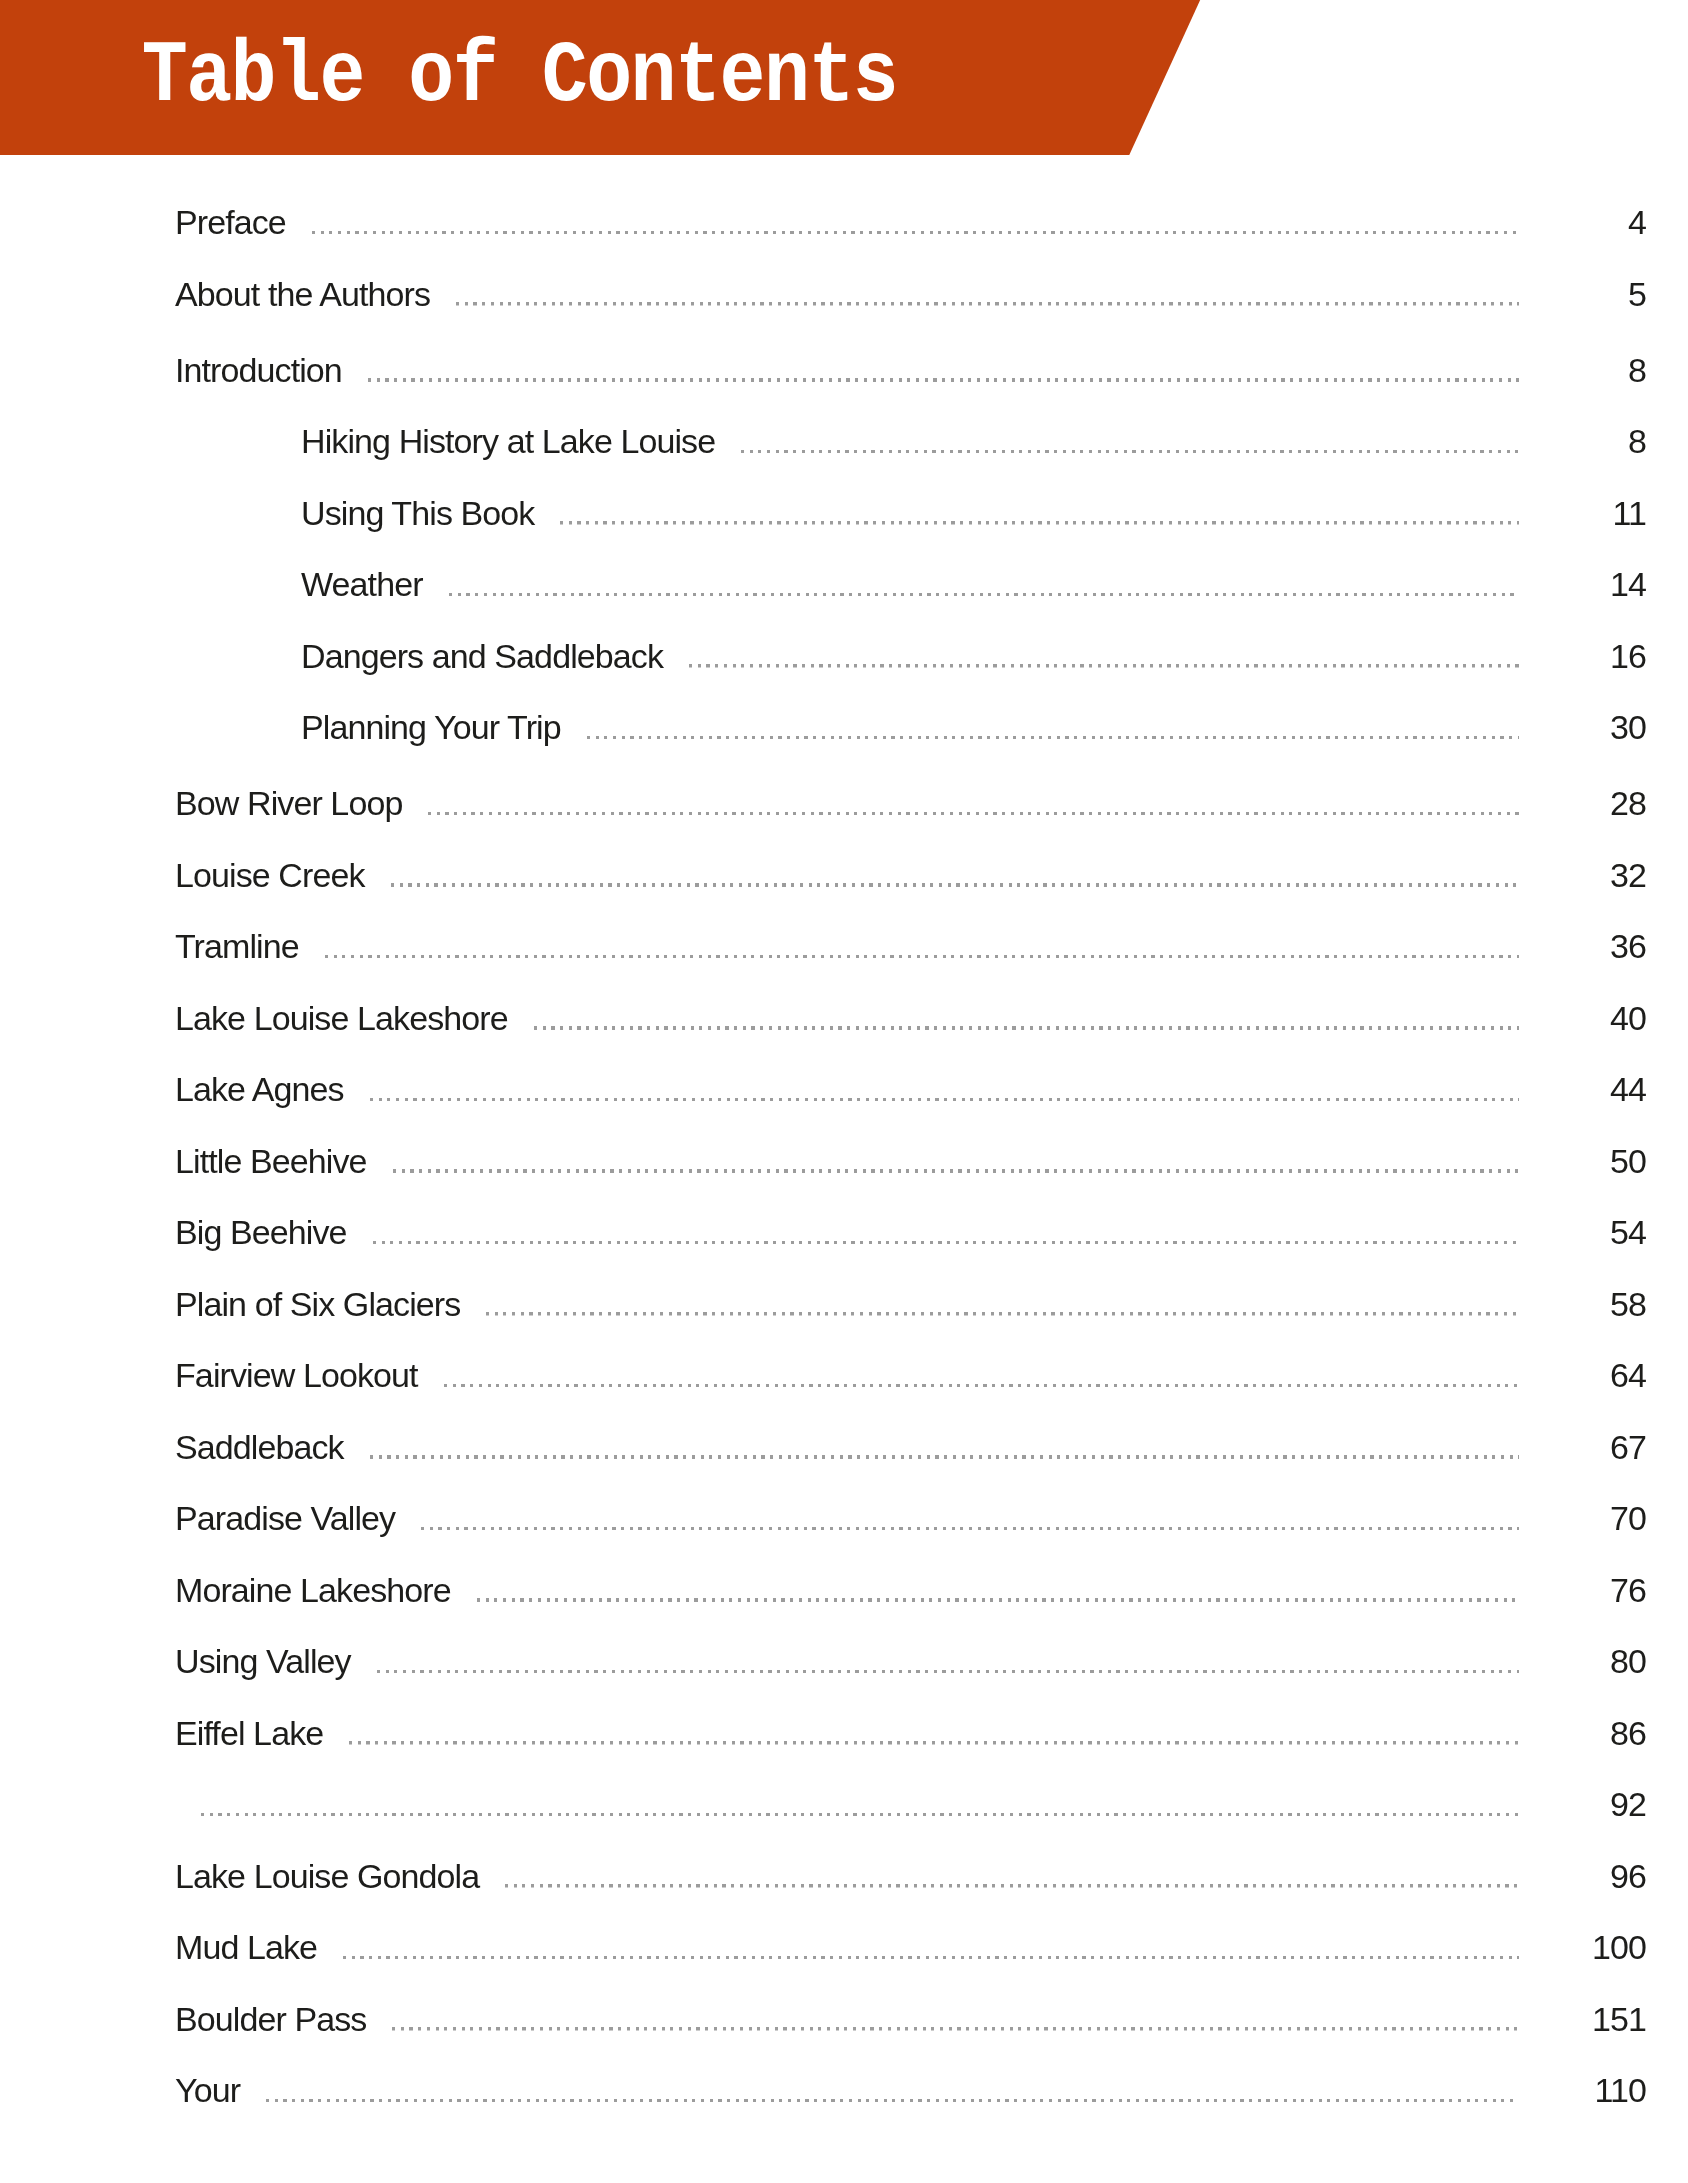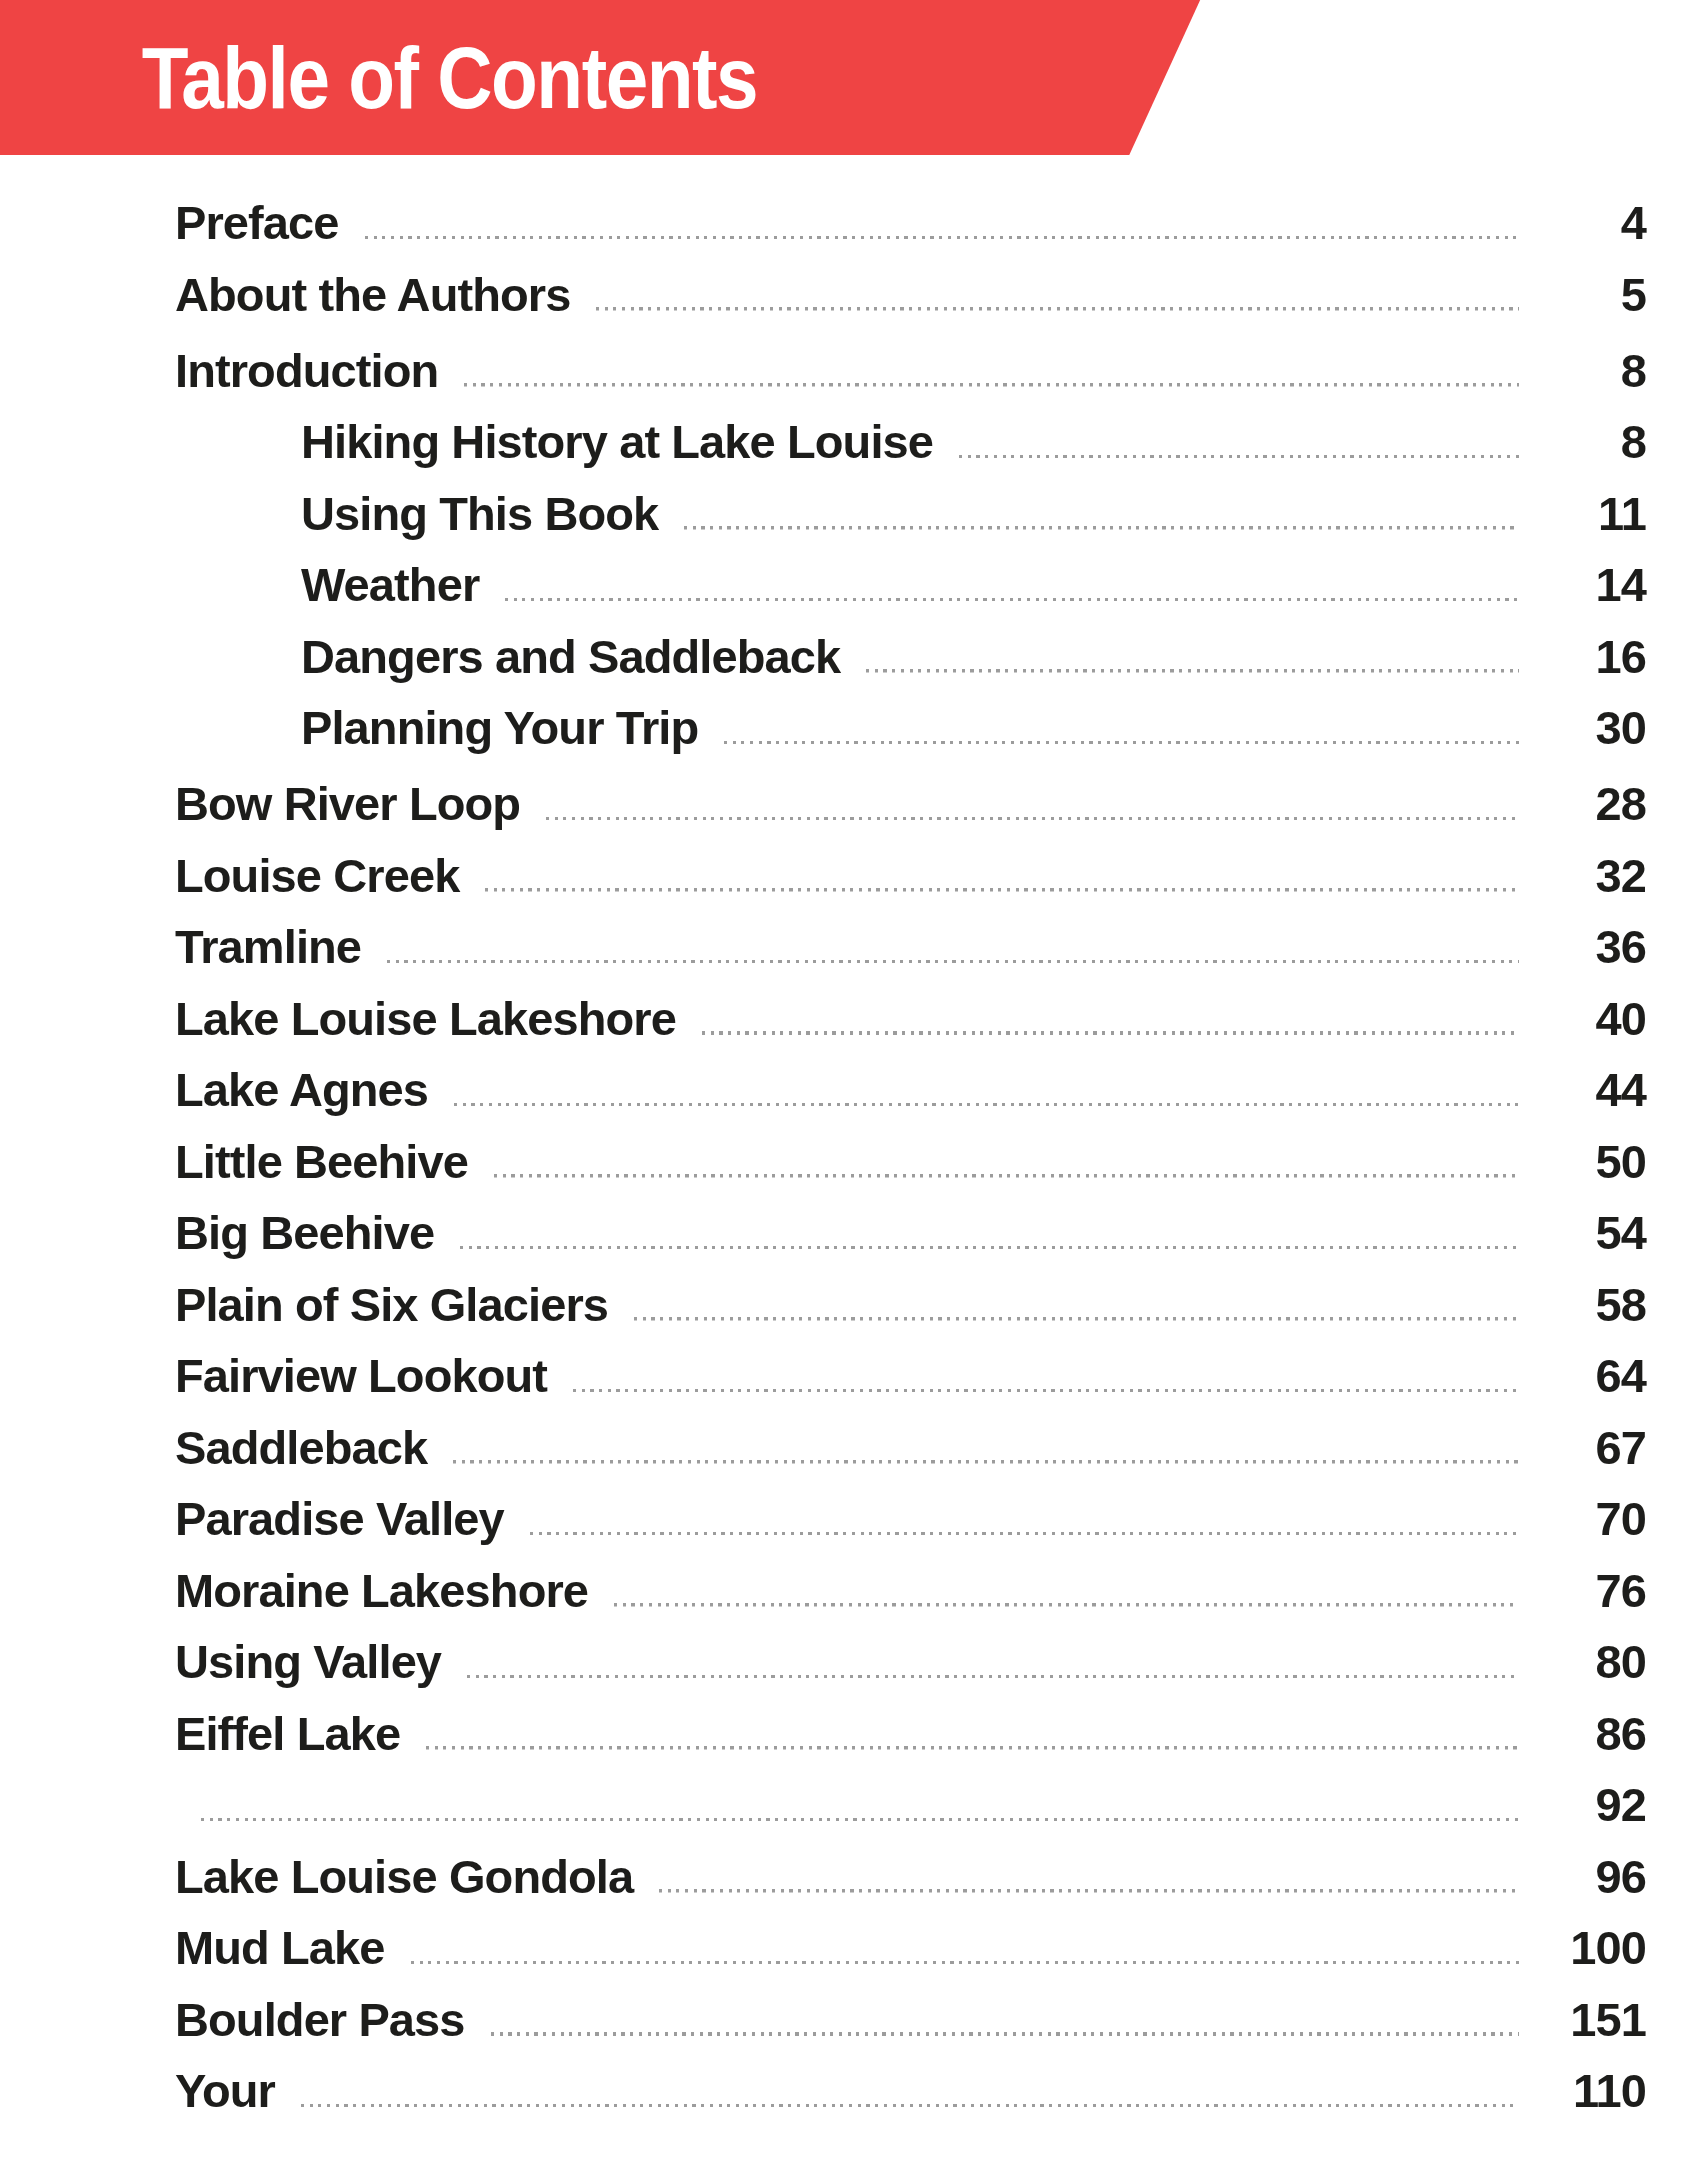--- a/index.html
+++ b/index.html
@@ -7,23 +7,23 @@
     position:relative;
     width:1688px;height:2184px;
     background:#ffffff;
     font-family:"Liberation Sans", sans-serif;
     overflow:hidden;
   }
   
   .banner{
     position:absolute;top:0;left:0;
     width:100%;height:155px;
-    background:#ef4444;
+    background:#c2410c;
     clip-path:polygon(0 0, 71.1% 0, 66.9% 100%, 0 100%);
-    display:flex;align-items:center;
+    display:flex;align-items:center;font-family:Liberation Mono, monospace;
   }
   .banner-title{
     color:#ffffff;
     font-size:87px;
     font-weight:bold;
     letter-spacing:-1.7px;
     padding-left:161px;
     transform:scaleX(0.88);
     transform-origin:left center;
     white-space:nowrap;
@@ -32,22 +32,22 @@
   
   .toc{
     position:absolute;
     top:199px;left:175px;right:42px;
     color:#1d1d1b;
   }
   .group{margin-bottom:29px;}
   .row{
     display:flex;
     align-items:baseline;
-    font-size:47px;
-    font-weight:700;
+    font-size:34px;
+    font-weight:400;
     letter-spacing:-0.9px;
     line-height:47px;
     margin-bottom:24.5px;
     white-space:nowrap;
   }
   .row.sub{padding-left:126px;}
   .label{flex:0 0 auto;}
   .leader{
     flex:1 1 auto;
     height:3.5px;

